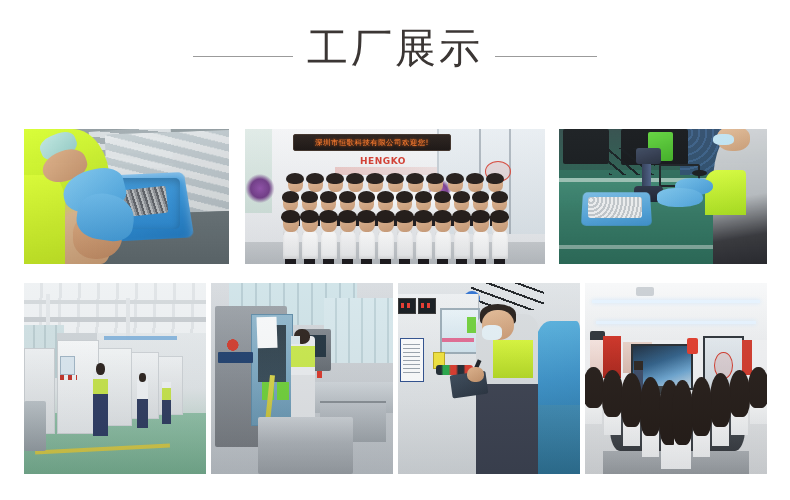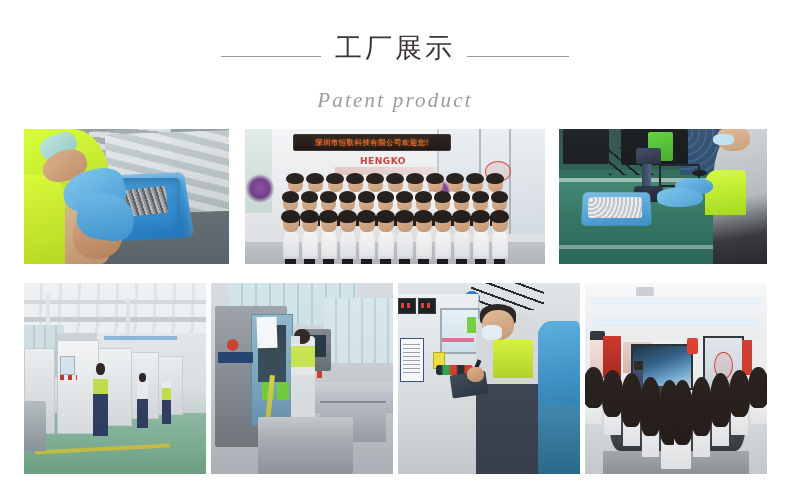--- a/index.html
+++ b/index.html
@@ -17,21 +17,21 @@
     position:absolute;left:0;top:24px;width:790px;height:48px;
     display:flex;align-items:center;justify-content:center;
   }
   .rule{
     height:1px;background:#9b9b9b;flex:0 0 auto;
   }
   .rule-left{width:100px;margin-right:14px;margin-top:16px;}
   .rule-right{width:102px;margin-left:12px;margin-top:16px;}
   .main-title{
     font-family:"DejaVu Sans","Liberation Sans",sans-serif;
-    font-size:27px;line-height:48px;
+    font-size:41px;line-height:48px;
     color:#3b3634;letter-spacing:3px;font-weight:400;
     white-space:nowrap;
   }
   .subtitle{
     position:absolute;left:0;top:88px;width:790px;
     text-align:center;
     font-family:"Liberation Serif","DejaVu Serif",serif;
     font-style:italic;font-size:21px;letter-spacing:2.2px;
     color:#9c9c9c;
   }
@@ -346,21 +346,20 @@
 <body>
 
 <div class="page">
 
   <div class="header">
     <div class="title-row">
       <span class="rule rule-left"></span>
       <span class="main-title">工厂展示</span>
       <span class="rule rule-right"></span>
     </div>
-    <div class="subtitle">Patent product</div>
   </div>
 
   <div class="gallery">
 
     <div class="tile" id="t1" style="left:24px;top:129px;width:205px;height:135px;">
       <div class="scene">
         <i class="l bg"></i>
           <i class="l tabletop"></i>
           <i class="l packs2"></i>
           <i class="l packs"></i>

